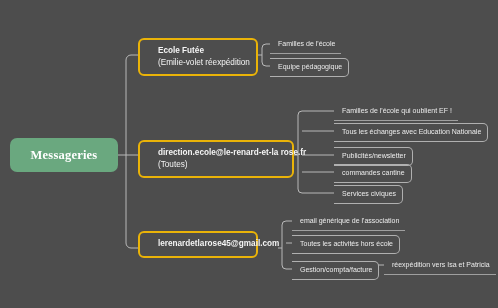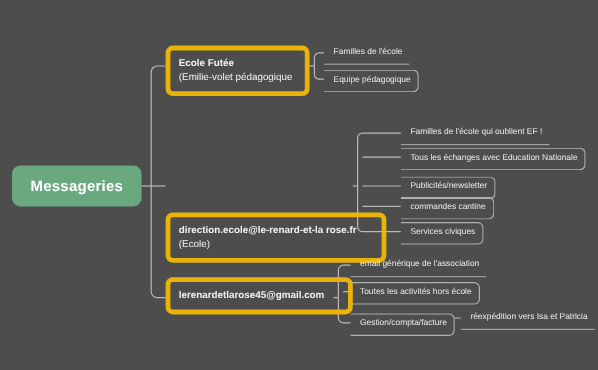--- a/index.html
+++ b/index.html
@@ -15,25 +15,26 @@
   svg.links{position:absolute;left:0;top:0;width:498px;height:308px;pointer-events:none;}
 
   .node{position:absolute;box-sizing:border-box;}
 
   .root{
     left:10px;top:138px;width:108px;height:34px;
     background:#6aa87f;border-radius:7px;
     display:flex;align-items:center;justify-content:center;
     font-weight:bold;font-size:12.5px;color:#ffffff;
     letter-spacing:.2px;
+    font-family:Liberation Serif, serif;
   }
 
   .branch{
-    border:4px solid #eab308;border-radius:6px;
-    padding:5px 7px 6px 7px;
+    border:2px solid #eab308;border-radius:6px;
+    padding:5px 7px 6px 18px;
     font-size:8.2px;line-height:11.5px;
     color:#f4f4f4;
     background:transparent;
     white-space:nowrap;
   }
   .branch .ln{display:block;}
   .branch .b1{font-weight:bold;}
 
   .leaf{
     font-size:7px;line-height:10px;color:#ececec;
@@ -42,22 +43,22 @@
   }
   .leaf.boxed{
     border:1px solid #b0b0b0;border-left:none;
     border-radius:0 5px 5px 0;
   }
   .leaf.underline{
     border-bottom:1px solid #9f9f9f;
   }
 
   #n-ecole{left:138px;top:38px;width:120px;}
-  #n-direction{left:138px;top:140px;width:184px;margin-top:37px;}
-  #n-gmail{left:138px;top:231px;width:156px;}
+  #n-direction{left:138px;top:140px;width:156px;}
+  #n-gmail{left:138px;top:231px;width:120px;}
 </style>
 </head>
 <body>
 
 <div id="canvas">
 
   <svg class="links" viewBox="0 0 498 308" fill="none" stroke="#b9b9b9" stroke-width="1">
 
     <path d="M118 155 H124"></path>
 
@@ -92,33 +93,33 @@
 
     <path d="M378 265 H384"></path>
   </svg>
 
   <div class="node root">
     <span>Messageries</span>
   </div>
 
   <div class="node branch" id="n-ecole">
     <span class="ln b1">Ecole Futée</span>
-    <span class="ln">(Emilie-volet pédagogique</span>
+    <span class="ln">(Emilie-volet réexpédition</span>
   </div>
 
   <div class="node leaf underline" style="left:270px;top:36px;">
     <span>Familles de l'école</span>
   </div>
   <div class="node leaf boxed" style="left:270px;top:58px;">
     <span>Equipe pédagogique</span>
   </div>
 
   <div class="node branch" id="n-direction">
     <span class="ln b1">direction.ecole@le-renard-et-la rose.fr</span>
-    <span class="ln">(Ecole)</span>
+    <span class="ln">(Toutes)</span>
   </div>
 
   <div class="node leaf underline" style="left:334px;top:103px;">
     <span>Familles de l'école qui oublient EF !</span>
   </div>
   <div class="node leaf boxed" style="left:334px;top:123px;">
     <span>Tous les échanges avec Education Nationale</span>
   </div>
   <div class="node leaf boxed" style="left:334px;top:147px;">
     <span>Publicités/newsletter</span>

